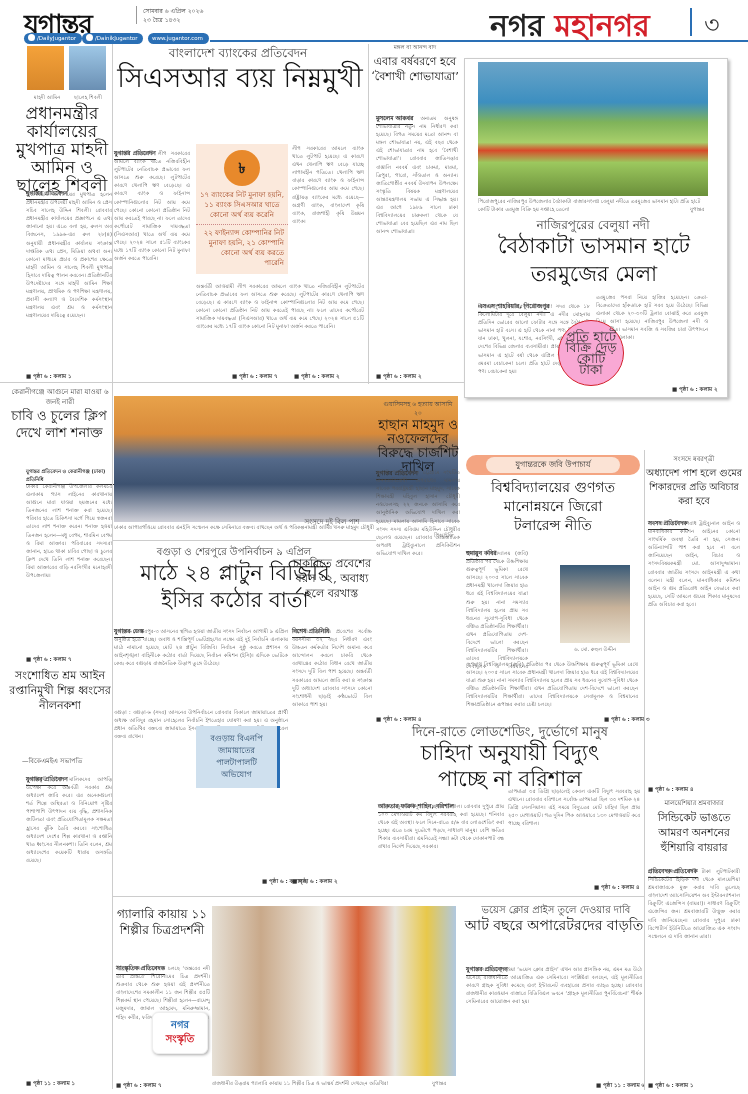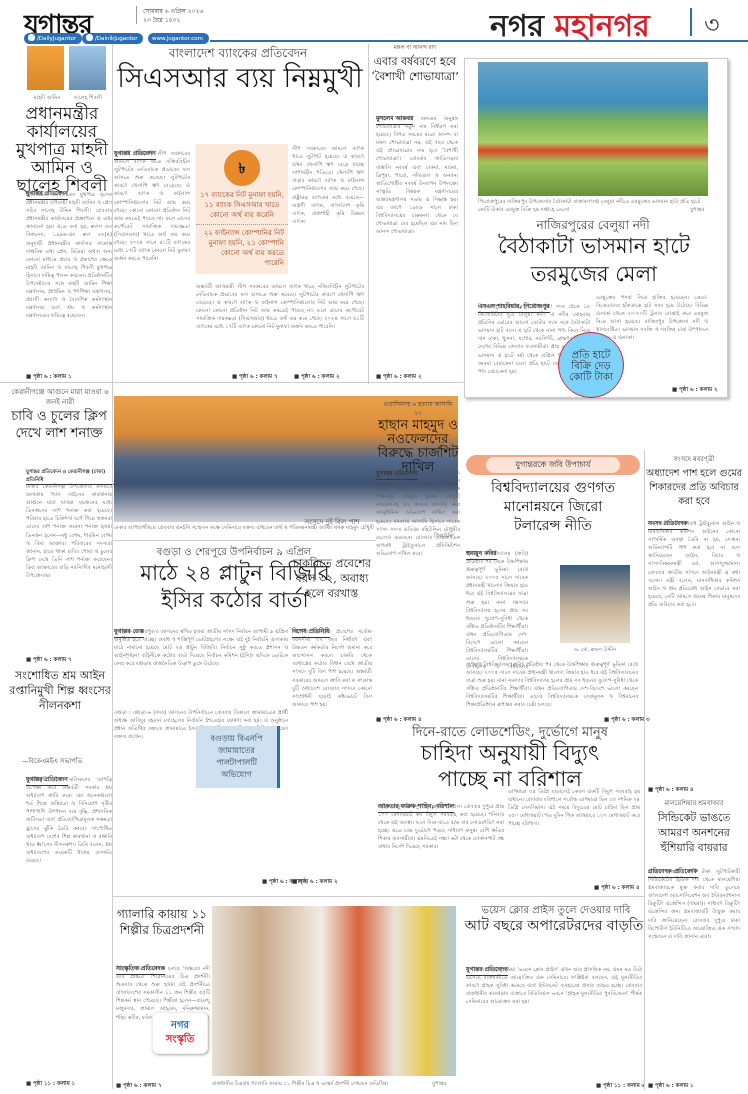--- a/index.html
+++ b/index.html
@@ -77,21 +77,21 @@
 <div class="abs caption" style="left:478px;top:198px;width:230px">পিরোজপুরের নাজিরপুর উপজেলার বৈঠাকাটা বাজারসংলগ্ন বেলুয়া নদীতে তরমুজের ভাসমান হাট। প্রতি হাটে কোটি টাকার তরমুজ বিক্রি হয় সপ্তাহে তেলো</div>
 <div class="abs caption" style="left:690px;top:206px">যুগান্তর</div>
 <div class="abs kicker" style="left:478px;top:216px;width:230px;font-size:12px">নাজিরপুরের বেলুয়া নদী</div>
 <div class="abs head" style="left:470px;top:232px;width:248px;font-size:21px;line-height:28px">
   <div>বৈঠাকাটা ভাসমান হাটে</div>
   <div>তরমুজের মেলা</div>
 </div>
 <div class="abs" style="left:478px;top:293px"><span class="byline">এসএস শাহরিয়ার, পিরোজপুর</span></div>
 <div class="abs col-text" style="left:478px;top:302px;width:112px;height:92px">পিরোজপুরের নাজিরপুর উপজেলা সদর থেকে ১৮ কিলোমিটার দূরে বেলুয়া নদী। এ নদীর মোহনায় প্রতিদিন ভোরের আলো ফোটার সঙ্গে সঙ্গে বৈঠাকাটা ভাসমান হাট বসে। এ হাট থেকে নানা পণ্য কিনে নিয়ে যান ঢাকা, খুলনা, যশোর, নরসিংদী, ব্রাহ্মণবাড়িয়াসহ দেশের বিভিন্ন জেলার ব্যবসায়ীরা। প্রায় ৯৬ বছর চলা ভাসমান এ হাটে বর্ষা থেকে এপ্রিল পর্যন্ত তরমুজের রমরমা বেচাকেনা চলে। প্রতি হাটে দেড় কোটি টাকার পণ্য বেচাকেনা হয়।</div>
 <div class="abs col-text" style="left:596px;top:293px;width:112px;height:92px">তরমুজের পসরা নিয়ে হাজির হয়েছেন। ক্রেতা-বিক্রেতাদের হাঁকডাকে হাট সরব হয়ে উঠেছে। বিভিন্ন এলাকা থেকে ২০-৩০টি ট্রলার বোঝাই করে তরমুজ নিয়ে আসা হয়েছে। নাজিরপুর উপজেলা নদী ও খালবেষ্টিত। ভাসমান সবজি ও সবজির চারা উৎপাদনে বিখ্যাত এ এলাকা।</div>
-<div class="abs" style="left:558px;top:332px;width:66px;height:66px;border-radius:50%;background:#7dd3fc;border:1.5px solid #d3202a;display:flex;align-items:center;justify-content:center;text-align:center;font-size:10px;line-height:11px;color:#333;padding:6px">প্রতি হাটে বিক্রি দেড় কোটি টাকা</div>
+<div class="abs" style="left:558px;top:320px;width:66px;height:66px;border-radius:50%;background:#f9a8d4;border:1.5px solid #d3202a;display:flex;align-items:center;justify-content:center;text-align:center;font-size:13px;line-height:11px;color:#333;padding:6px">প্রতি হাটে বিক্রি দেড় কোটি টাকা</div>
 <div class="abs jump" style="left:672px;top:386px">■ পৃষ্ঠা ৬ : কলাম ২</div>
 
 <div class="abs kicker" style="left:10px;top:387px;width:100px;font-size:7px;line-height:10px">কেরানীগঞ্জে আগুনে মারা যাওয়া ৬ জনই নারী</div>
 <div class="abs head" style="left:6px;top:407px;width:106px;font-size:13px;line-height:17px">চাবি ও চুলের ক্লিপ দেখে লাশ শনাক্ত</div>
 <div class="abs" style="left:26px;top:466px;width:90px"><span class="byline" style="font-size:5px">যুগান্তর প্রতিবেদন ও কেরানীগঞ্জ (ঢাকা) প্রতিনিধি</span></div>
 <div class="abs col-text" style="left:26px;top:482px;width:86px;height:170px">ঢাকার কেরানীগঞ্জ উপজেলার কলমচর এলাকায় গ্যাস লাইনের কারখানায় আগুনে মারা যাওয়া ছয়জনের মধ্যে তিনজনের লাশ শনাক্ত করা হয়েছে। পরিবার হাতে চিকিৎসা মর্গে গিয়ে স্বজনরা তাদের লাশ শনাক্ত করেন। শনাক্ত হওয়া তিনজন হলেন—মধু বেগম, শারমিন বেগম ও রিমা আক্তার। পরিবারের সদস্যরা জানান, হাতে থাকা চাবির গোছা ও চুলের ক্লিপ দেখে তিনি লাশ শনাক্ত করেছেন। রিমা আক্তারের বাড়ি নরসিংদীর মনোহরদী উপজেলায়।</div>
 <div class="abs jump" style="left:26px;top:656px">■ পৃষ্ঠা ৬ : কলাম ৭</div>
 
 <div class="abs photo" style="left:114px;top:396px;width:344px;height:126px;background:linear-gradient(180deg,#e8a24a 0%,#d88a3a 30%,#556a8a 50%,#3d5270 70%,#d0d0d8 100%)"></div>
 <div class="abs caption" style="left:114px;top:524px;width:344px">ঢাকার আগারগাঁওয়ে রোববার এনইসি সম্মেলন কক্ষে সেমিনারে বক্তব্য রাখছেন অর্থ ও পরিকল্পনামন্ত্রী আমির খসরু মাহমুদ চৌধুরী</div>

